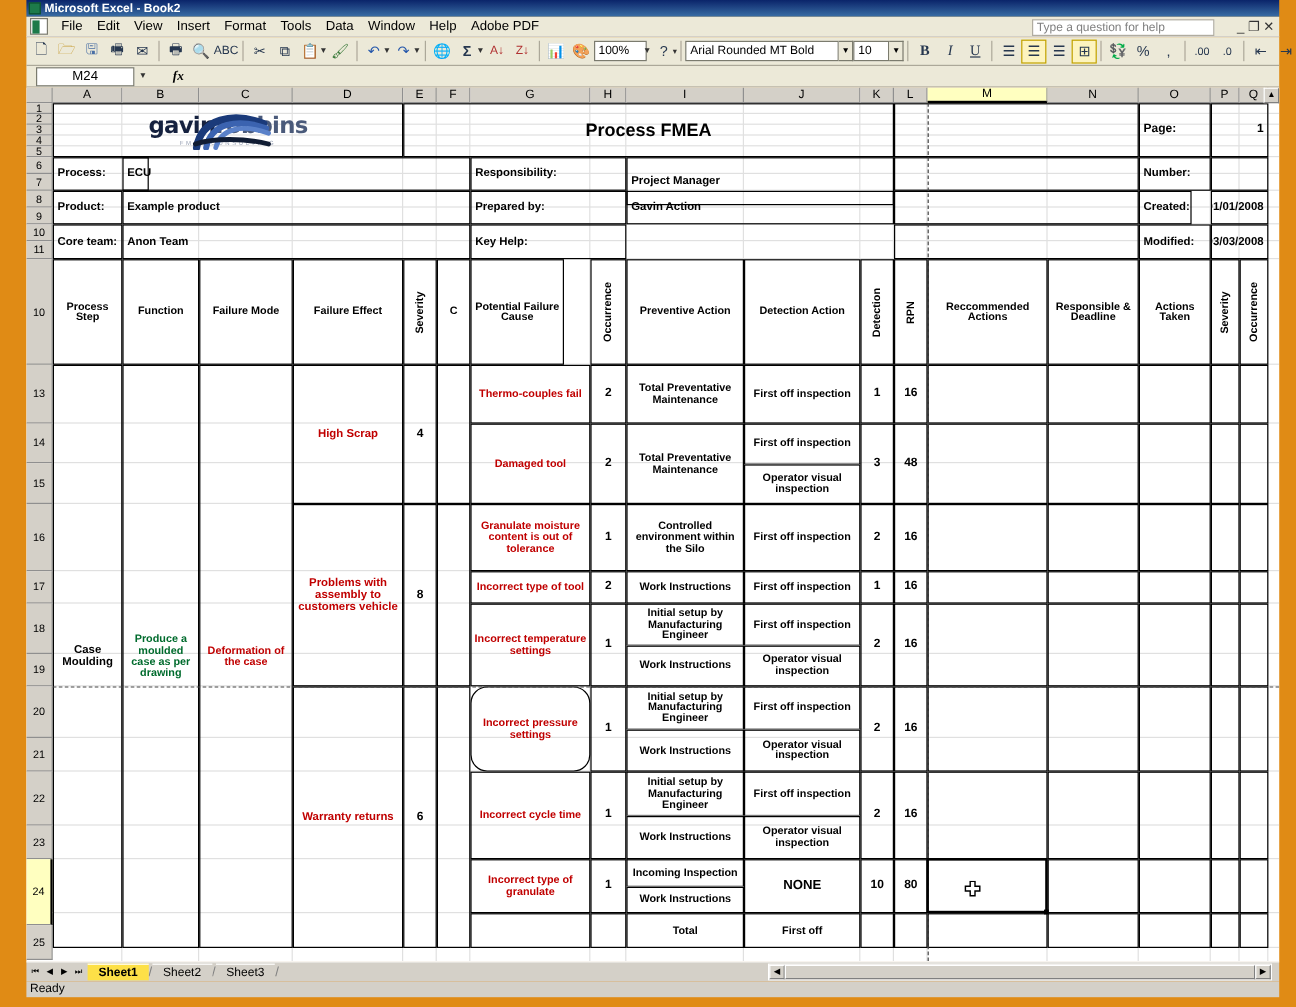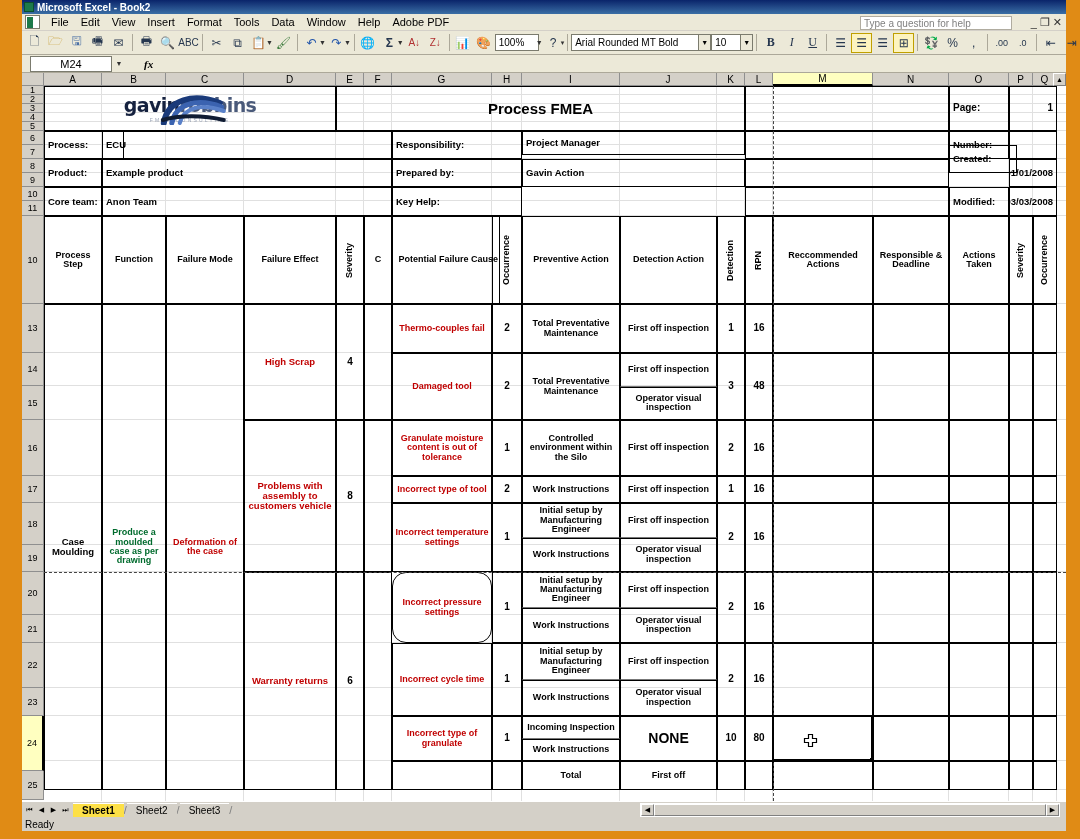--- a/index.html
+++ b/index.html
@@ -419,21 +419,21 @@
         </div>
         <div class="cell bx bold lft" style="left: 0px; top: 45px; width: 80px; height: 28px; font-size: 9.5px;">
           <span>Process:</span>
         </div>
         <div class="cell bx bold lft" style="left: 58px; top: 45px; width: 290px; height: 28px; font-size: 9.5px;">
           <span>ECU</span>
         </div>
         <div class="cell bx bold lft" style="left: 348px; top: 45px; width: 130px; height: 28px; font-size: 9.5px;">
           <span>Responsibility:</span>
         </div>
-        <div class="cell bx bold lft" style="left: 478px; top: 45px; width: 223px; height: 24px; font-size: 9.5px;">
+        <div class="cell bx bold lft" style="left: 478px; top: 45px; width: 223px; height: 40px; font-size: 9.5px;">
           <span>Project Manager</span>
         </div>
         <div class="cell bx" style="left: 701px; top: 45px; width: 204px; height: 28px; font-size: 9px;">
           <span></span>
         </div>
         <div class="cell bx bold lft" style="left: 905px; top: 45px; width: 60px; height: 28px; font-size: 9.5px;">
           <span>Number:</span>
         </div>
         <div class="cell bx bold rgt" style="left: 965px; top: 45px; width: 48px; height: 28px; font-size: 9.5px;">
           <span></span>
@@ -446,21 +446,21 @@
         </div>
         <div class="cell bx bold lft" style="left: 348px; top: 73px; width: 130px; height: 28px; font-size: 9.5px;">
           <span>Prepared by:</span>
         </div>
         <div class="cell bx bold lft" style="left: 478px; top: 73px; width: 223px; height: 28px; font-size: 9.5px;">
           <span>Gavin Action</span>
         </div>
         <div class="cell bx" style="left: 701px; top: 73px; width: 204px; height: 28px; font-size: 9px;">
           <span></span>
         </div>
-        <div class="cell bx bold lft" style="left: 905px; top: 59px; width: 68px; height: 28px; font-size: 9.5px;">
+        <div class="cell bx bold lft" style="left: 905px; top: 73px; width: 44px; height: 28px; font-size: 9.5px;">
           <span>Created:</span>
         </div>
         <div class="cell bx bold rgt" style="left: 965px; top: 73px; width: 48px; height: 28px; font-size: 9.5px;">
           <span>01/01/2008</span>
         </div>
         <div class="cell bx bold lft" style="left: 0px; top: 101px; width: 58px; height: 29px; font-size: 9.5px;">
           <span>Core team:</span>
         </div>
         <div class="cell bx bold lft" style="left: 58px; top: 101px; width: 290px; height: 29px; font-size: 9.5px;">
           <span>Anon Team</span>
@@ -488,21 +488,21 @@
         </div>
         <div class="cell bx bold " style="left: 200px; top: 130px; width: 92px; height: 88px; font-size: 9px;">
           <span>Failure Effect</span>
         </div>
         <div class="cell bx bold vert" style="left: 292px; top: 130px; width: 28px; height: 88px; font-size: 9px;">
           <span>Severity</span>
         </div>
         <div class="cell bx bold " style="left: 320px; top: 130px; width: 28px; height: 88px; font-size: 9px;">
           <span>C</span>
         </div>
-        <div class="cell bx bold " style="left: 348px; top: 130px; width: 108px; height: 88px; font-size: 9px; justify-content: flex-end;">
+        <div class="cell bx bold " style="left: 348px; top: 130px; width: 78px; height: 88px; font-size: 9px; justify-content: flex-end;">
           <span>Potential Failure Cause</span>
         </div>
         <div class="cell bx bold vert" style="left: 448px; top: 130px; width: 30px; height: 88px; font-size: 9px;">
           <span>Occurrence</span>
         </div>
         <div class="cell bx bold " style="left: 478px; top: 130px; width: 98px; height: 88px; font-size: 9px;">
           <span>Preventive Action</span>
         </div>
         <div class="cell bx bold " style="left: 576px; top: 130px; width: 97px; height: 88px; font-size: 9px;">
           <span>Detection Action</span>
@@ -821,21 +821,21 @@
         </div>
         <div class="cell bx bold" style="left: 448px; top: 630px; width: 30px; height: 45px; font-size: 10px;">
           <span>1</span>
         </div>
         <div class="cell bx bold thin-b" style="left: 478px; top: 630px; width: 98px; height: 22.5px; font-size: 9px;">
           <span>Incoming Inspection</span>
         </div>
         <div class="cell bx bold" style="left: 478px; top: 652.5px; width: 98px; height: 22.5px; font-size: 9px;">
           <span>Work Instructions</span>
         </div>
-        <div class="cell bx bold" style="left: 576px; top: 630px; width: 97px; height: 45px; font-size: 14px;">
+        <div class="cell bx bold" style="left: 576px; top: 630px; width: 97px; height: 45px; font-size: 11px;">
           <span>NONE</span>
         </div>
         <div class="cell bx bold" style="left: 673px; top: 630px; width: 28px; height: 45px; font-size: 10px;">
           <span>10</span>
         </div>
         <div class="cell bx bold" style="left: 701px; top: 630px; width: 28px; height: 45px; font-size: 10px;">
           <span>80</span>
         </div>
         <div class="cell bx" style="left: 729px; top: 630px; width: 100px; height: 45px; font-size: 9px;">
           <span></span>

